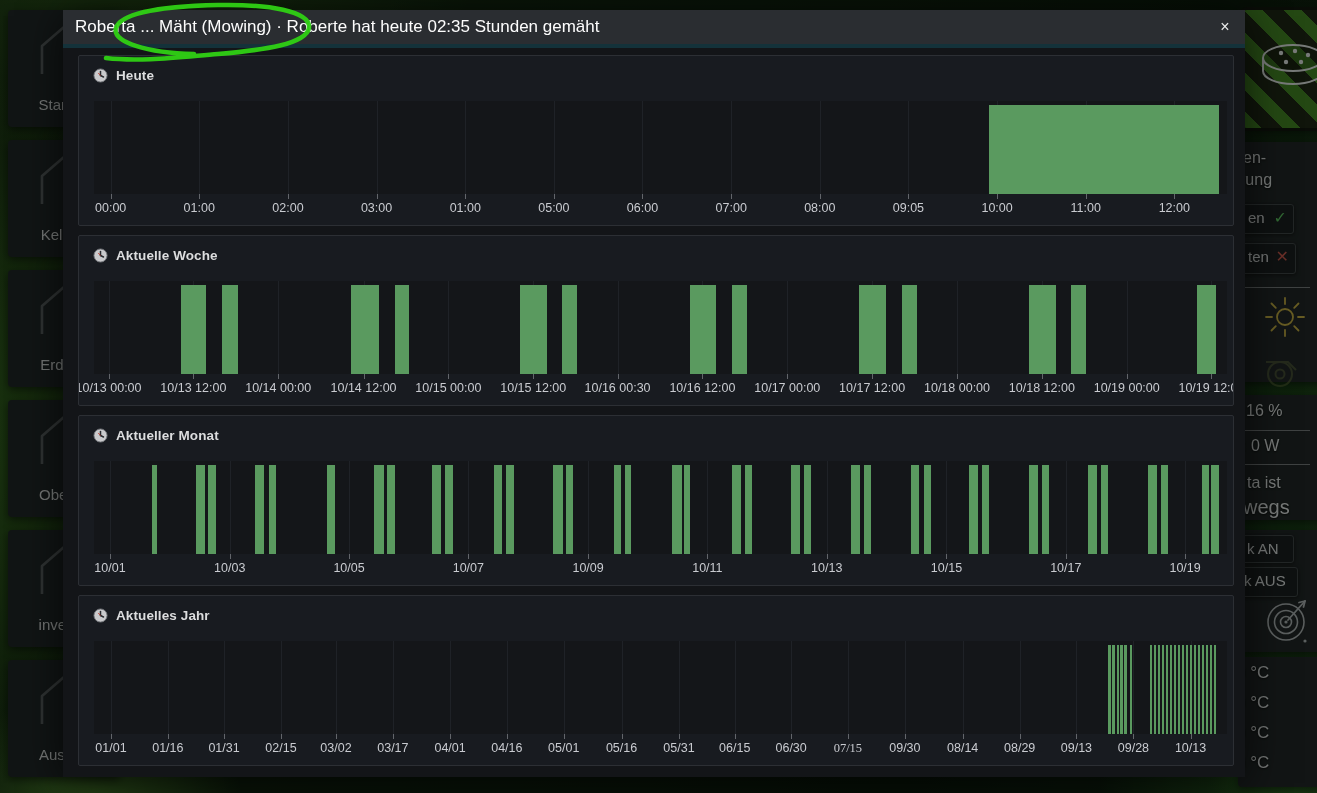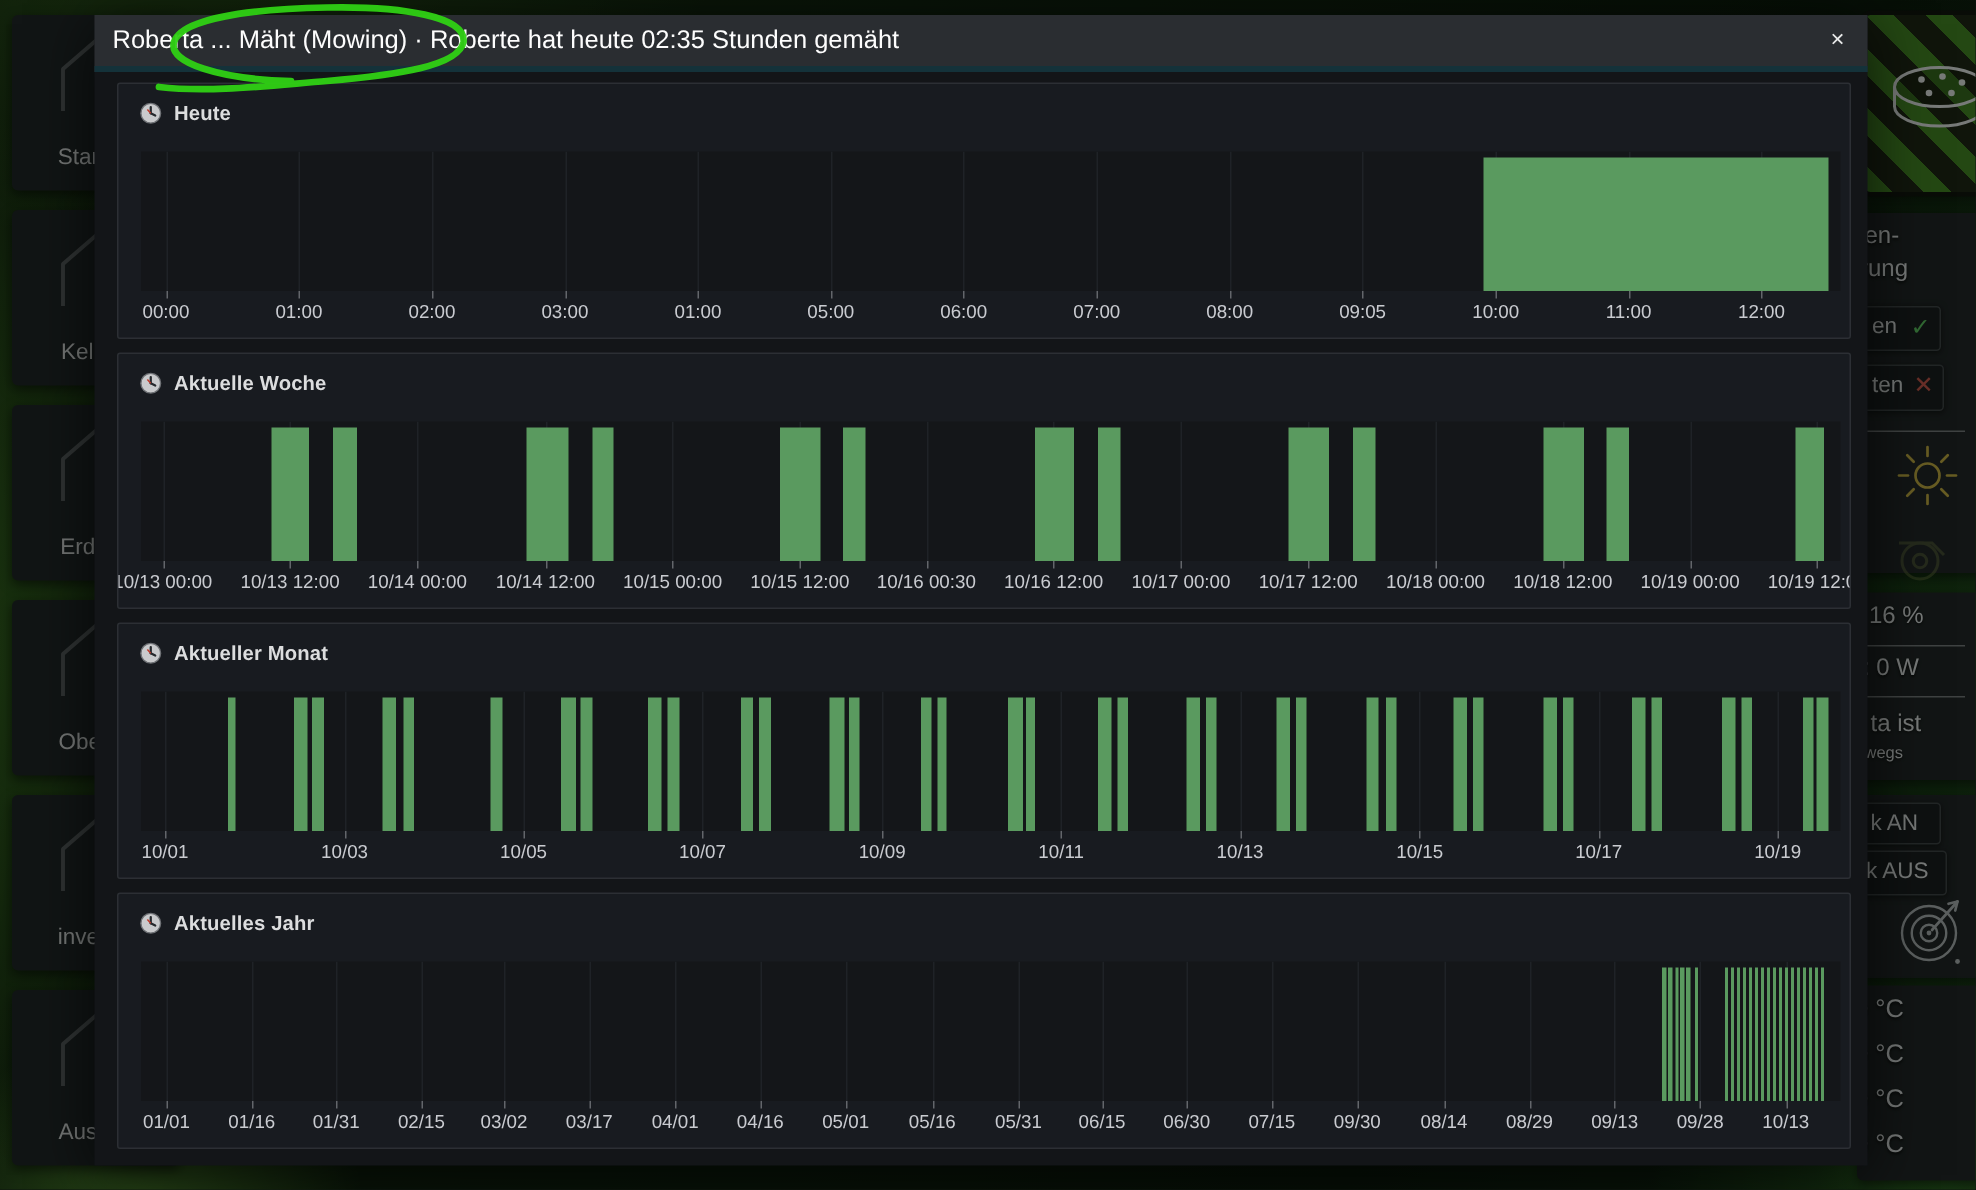--- a/index.html
+++ b/index.html
@@ -142,21 +142,21 @@
       <circle cx="22" cy="26" r="4.5" fill="none" stroke="#6a7440" stroke-width="2"></circle>
       <path d="M8 14 h22 l8 8" fill="none" stroke="#6a7440" stroke-width="2"></path>
     </svg>
 
     <div class="rcard" style="left:1238px;top:395px;width:120px;height:125px"></div>
     <div class="rtext" style="left:1246px;top:402px;font-size:16px">16 %</div>
     <div class="rline" style="left:1240px;top:430px;width:70px"></div>
     <div class="rtext" style="left:1242px;top:437px;font-size:16px">: 0 W</div>
     <div class="rline" style="left:1240px;top:464px;width:70px"></div>
     <div class="rtext" style="left:1247px;top:474px;font-size:16px">ta ist</div>
-    <div class="rtext" style="left:1243px;top:496px;font-size:11px">wegs</div>
+    <div class="rtext" style="left:1243px;top:496px;font-size:20px">wegs</div>
 
     <div class="rcard" style="left:1238px;top:530px;width:120px;height:122px"></div>
     <div class="rbtn" style="left:1212px;top:535px;width:80px;height:26px">
       <span class="blabel" style="left:34px">k AN</span>
     </div>
     <div class="rbtn" style="left:1212px;top:567px;width:84px;height:28px">
       <span class="blabel" style="left:31px">k AUS</span>
     </div>
     <svg style="position:absolute;left:1261px;top:595px" width="52" height="52" viewBox="0 0 52 52">
       <circle cx="25" cy="27" r="18" fill="none" stroke="#a3a6a9" stroke-width="1.6"></circle>
@@ -465,21 +465,21 @@
             <div class="ticklabel" style="left: 41.46%;">05/01</div>
             <div class="tick" style="left: 46.56%;"></div>
             <div class="ticklabel" style="left: 46.56%;">05/16</div>
             <div class="tick" style="left: 51.63%;"></div>
             <div class="ticklabel" style="left: 51.63%;">05/31</div>
             <div class="tick" style="left: 56.55%;"></div>
             <div class="ticklabel" style="left: 56.55%;">06/15</div>
             <div class="tick" style="left: 61.53%;"></div>
             <div class="ticklabel" style="left: 61.53%;">06/30</div>
             <div class="tick" style="left: 66.54%;"></div>
-            <div class="ticklabel" style="left: 66.54%;">07/15</div>
+            <div class="ticklabel" style="left: 66.54%; font-family: Liberation Serif, serif;">07/15</div>
             <div class="tick" style="left: 71.57%;"></div>
             <div class="ticklabel" style="left: 71.57%;">09/30</div>
             <div class="tick" style="left: 76.67%;"></div>
             <div class="ticklabel" style="left: 76.67%;">08/14</div>
             <div class="tick" style="left: 81.7%;"></div>
             <div class="ticklabel" style="left: 81.7%;">08/29</div>
             <div class="tick" style="left: 86.71%;"></div>
             <div class="ticklabel" style="left: 86.71%;">09/13</div>
             <div class="tick" style="left: 91.74%;"></div>
             <div class="ticklabel" style="left: 91.74%;">09/28</div>

